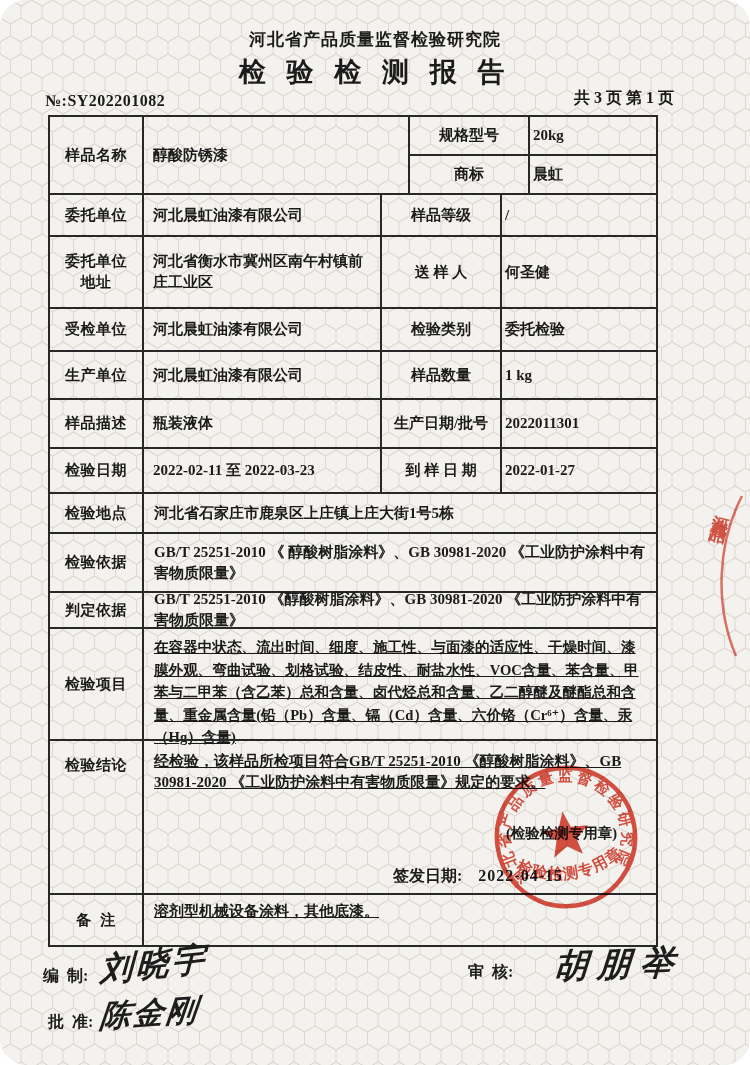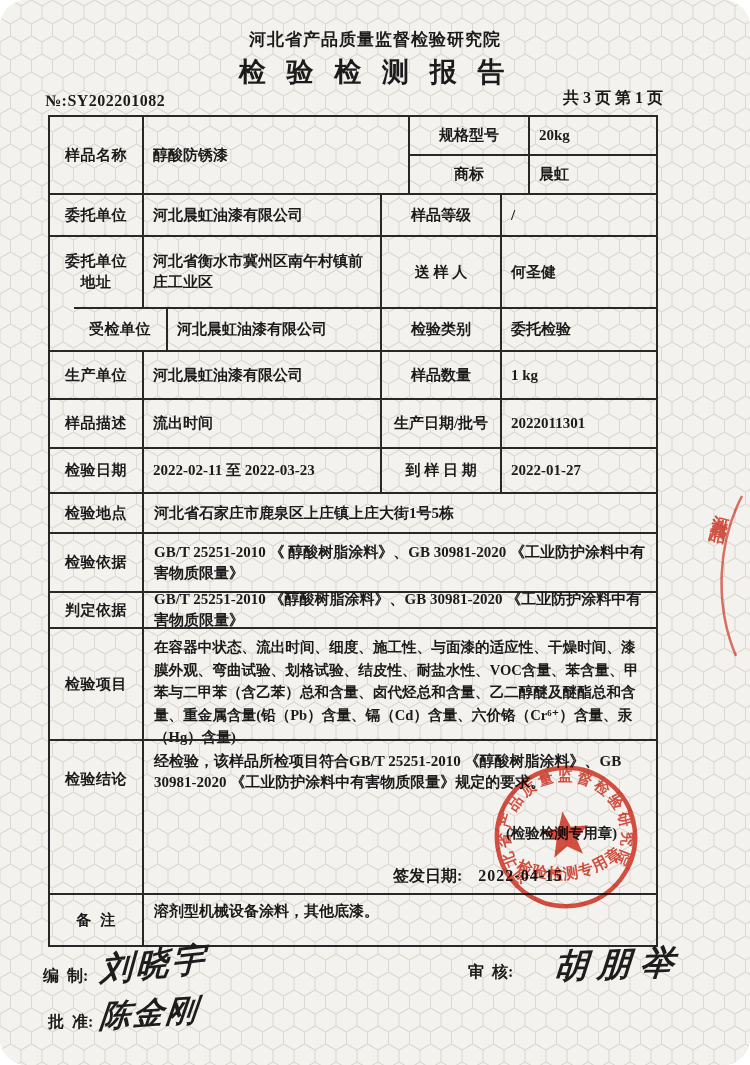--- a/index.html
+++ b/index.html
@@ -6,45 +6,45 @@
   body{font-family:"Liberation Serif","DejaVu Serif",serif;color:#1b1b1b;}
   .page{position:relative;width:750px;height:1065px;overflow:hidden;background:#f4f2ee;
         box-shadow:inset 0 0 70px rgba(90,80,65,.14);border-radius:27px;}
   .bg-pattern{position:absolute;left:0;top:0;z-index:0;}
   .layer{position:absolute;z-index:1;}
 
   
   .org-name{left:0;top:28px;width:100%;text-align:center;font-size:17px;font-weight:600;letter-spacing:1px;}
   .doc-title{left:0;top:54px;width:100%;text-align:center;font-size:27px;font-weight:700;letter-spacing:7px;}
   .report-no{left:45px;top:92px;font-size:16px;font-weight:700;letter-spacing:.5px;}
-  .pagination{right:87px;top:88px;font-size:16px;font-weight:700;white-space:pre;}
+  .pagination{right:76px;top:88px;font-size:16px;font-weight:700;white-space:pre;}
 
   
   .tbl{left:48px;top:115px;width:610px;height:832px;border:2px solid #282828;box-sizing:border-box;
        display:flex;flex-direction:column;font-size:15px;font-weight:600;}
   .row{display:flex;border-top:2px solid #282828;box-sizing:border-box;min-height:0;}
   .row:first-child{border-top:none;}
   .lab{width:92px;flex:none;display:flex;align-items:center;justify-content:center;text-align:center;
        padding:0 11px;box-sizing:border-box;letter-spacing:.5px;line-height:21px;}
   .val{flex:1;border-left:2px solid #282828;display:flex;align-items:center;padding:2px 9px;
        box-sizing:border-box;line-height:21px;}
   .rlab{width:120px;flex:none;border-left:2px solid #282828;display:flex;align-items:center;
         justify-content:center;text-align:center;box-sizing:border-box;white-space:pre;}
   .rval{width:156px;flex:none;border-left:2px solid #282828;display:flex;align-items:center;
-        padding:2px 9px;box-sizing:border-box;}
+        padding:2px 3px;box-sizing:border-box;}
   .sub{display:flex;flex-direction:column;width:248px;flex:none;}
   .subrow{display:flex;flex:1;}
   .subrow + .subrow{border-top:2px solid #282828;}
   .subrow .rlab{flex:none;}
   .val2{flex:1;border-left:2px solid #282828;display:flex;align-items:center;padding:4px 10px;
         box-sizing:border-box;line-height:21px;}
   .dense{font-size:14.6px;line-height:22.5px;}
-  .align-top{align-items:flex-start;}
+  .align-top{align-items:flex-start;text-decoration:underline;}
   .pad-top{padding-top:10px;}
-  .lab-top{align-items:flex-start;padding-top:28px;}
+  .lab-top{align-items:flex-start;padding-top:14px;}
   .pre{white-space:pre;}
 
   
   .stamp-note{left:506px;top:824px;font-size:14.5px;font-weight:700;letter-spacing:0;}
   .issue-line{left:393px;top:866px;font-size:16px;font-weight:700;}
   .issue-line .date{margin-left:16px;letter-spacing:1px;text-align:right;}
   .stamp{left:487px;top:758px;width:158px;height:158px;mix-blend-mode:multiply;opacity:.88;}
   .side-stamp{left:690px;top:492px;width:60px;height:168px;mix-blend-mode:multiply;}
   .side-stamp-text{position:absolute;left:22px;top:10px;writing-mode:vertical-rl;font-size:17px;
         color:#d63a2a;letter-spacing:3px;transform:rotate(13deg);font-weight:700;opacity:.85;}
@@ -108,37 +108,37 @@
       <div class="rval">/</div>
     </div>
 
     <div class="row" style="height:72px;">
       <div class="lab">委托单位地址</div>
       <div class="val">河北省衡水市冀州区南午村镇前庄工业区</div>
       <div class="rlab">送 样 人</div>
       <div class="rval">何圣健</div>
     </div>
 
-    <div class="row" style="height:43px;margin-left:24px;">
+    <div class="row" style="height:43px;">
       <div class="lab">受检单位</div>
       <div class="val">河北晨虹油漆有限公司</div>
       <div class="rlab">检验类别</div>
       <div class="rval">委托检验</div>
     </div>
 
     <div class="row" style="height:48px;">
       <div class="lab">生产单位</div>
       <div class="val">河北晨虹油漆有限公司</div>
       <div class="rlab">样品数量</div>
       <div class="rval">1 kg</div>
     </div>
 
     <div class="row" style="height:49px;">
       <div class="lab">样品描述</div>
-      <div class="val">流出时间</div>
+      <div class="val">瓶装液体</div>
       <div class="rlab">生产日期/批号</div>
       <div class="rval">2022011301</div>
     </div>
 
     <div class="row" style="height:45px;">
       <div class="lab">检验日期</div>
       <div class="val">2022-02-11 至 2022-03-23</div>
       <div class="rlab">到 样 日 期</div>
       <div class="rval">2022-01-27</div>
     </div>

